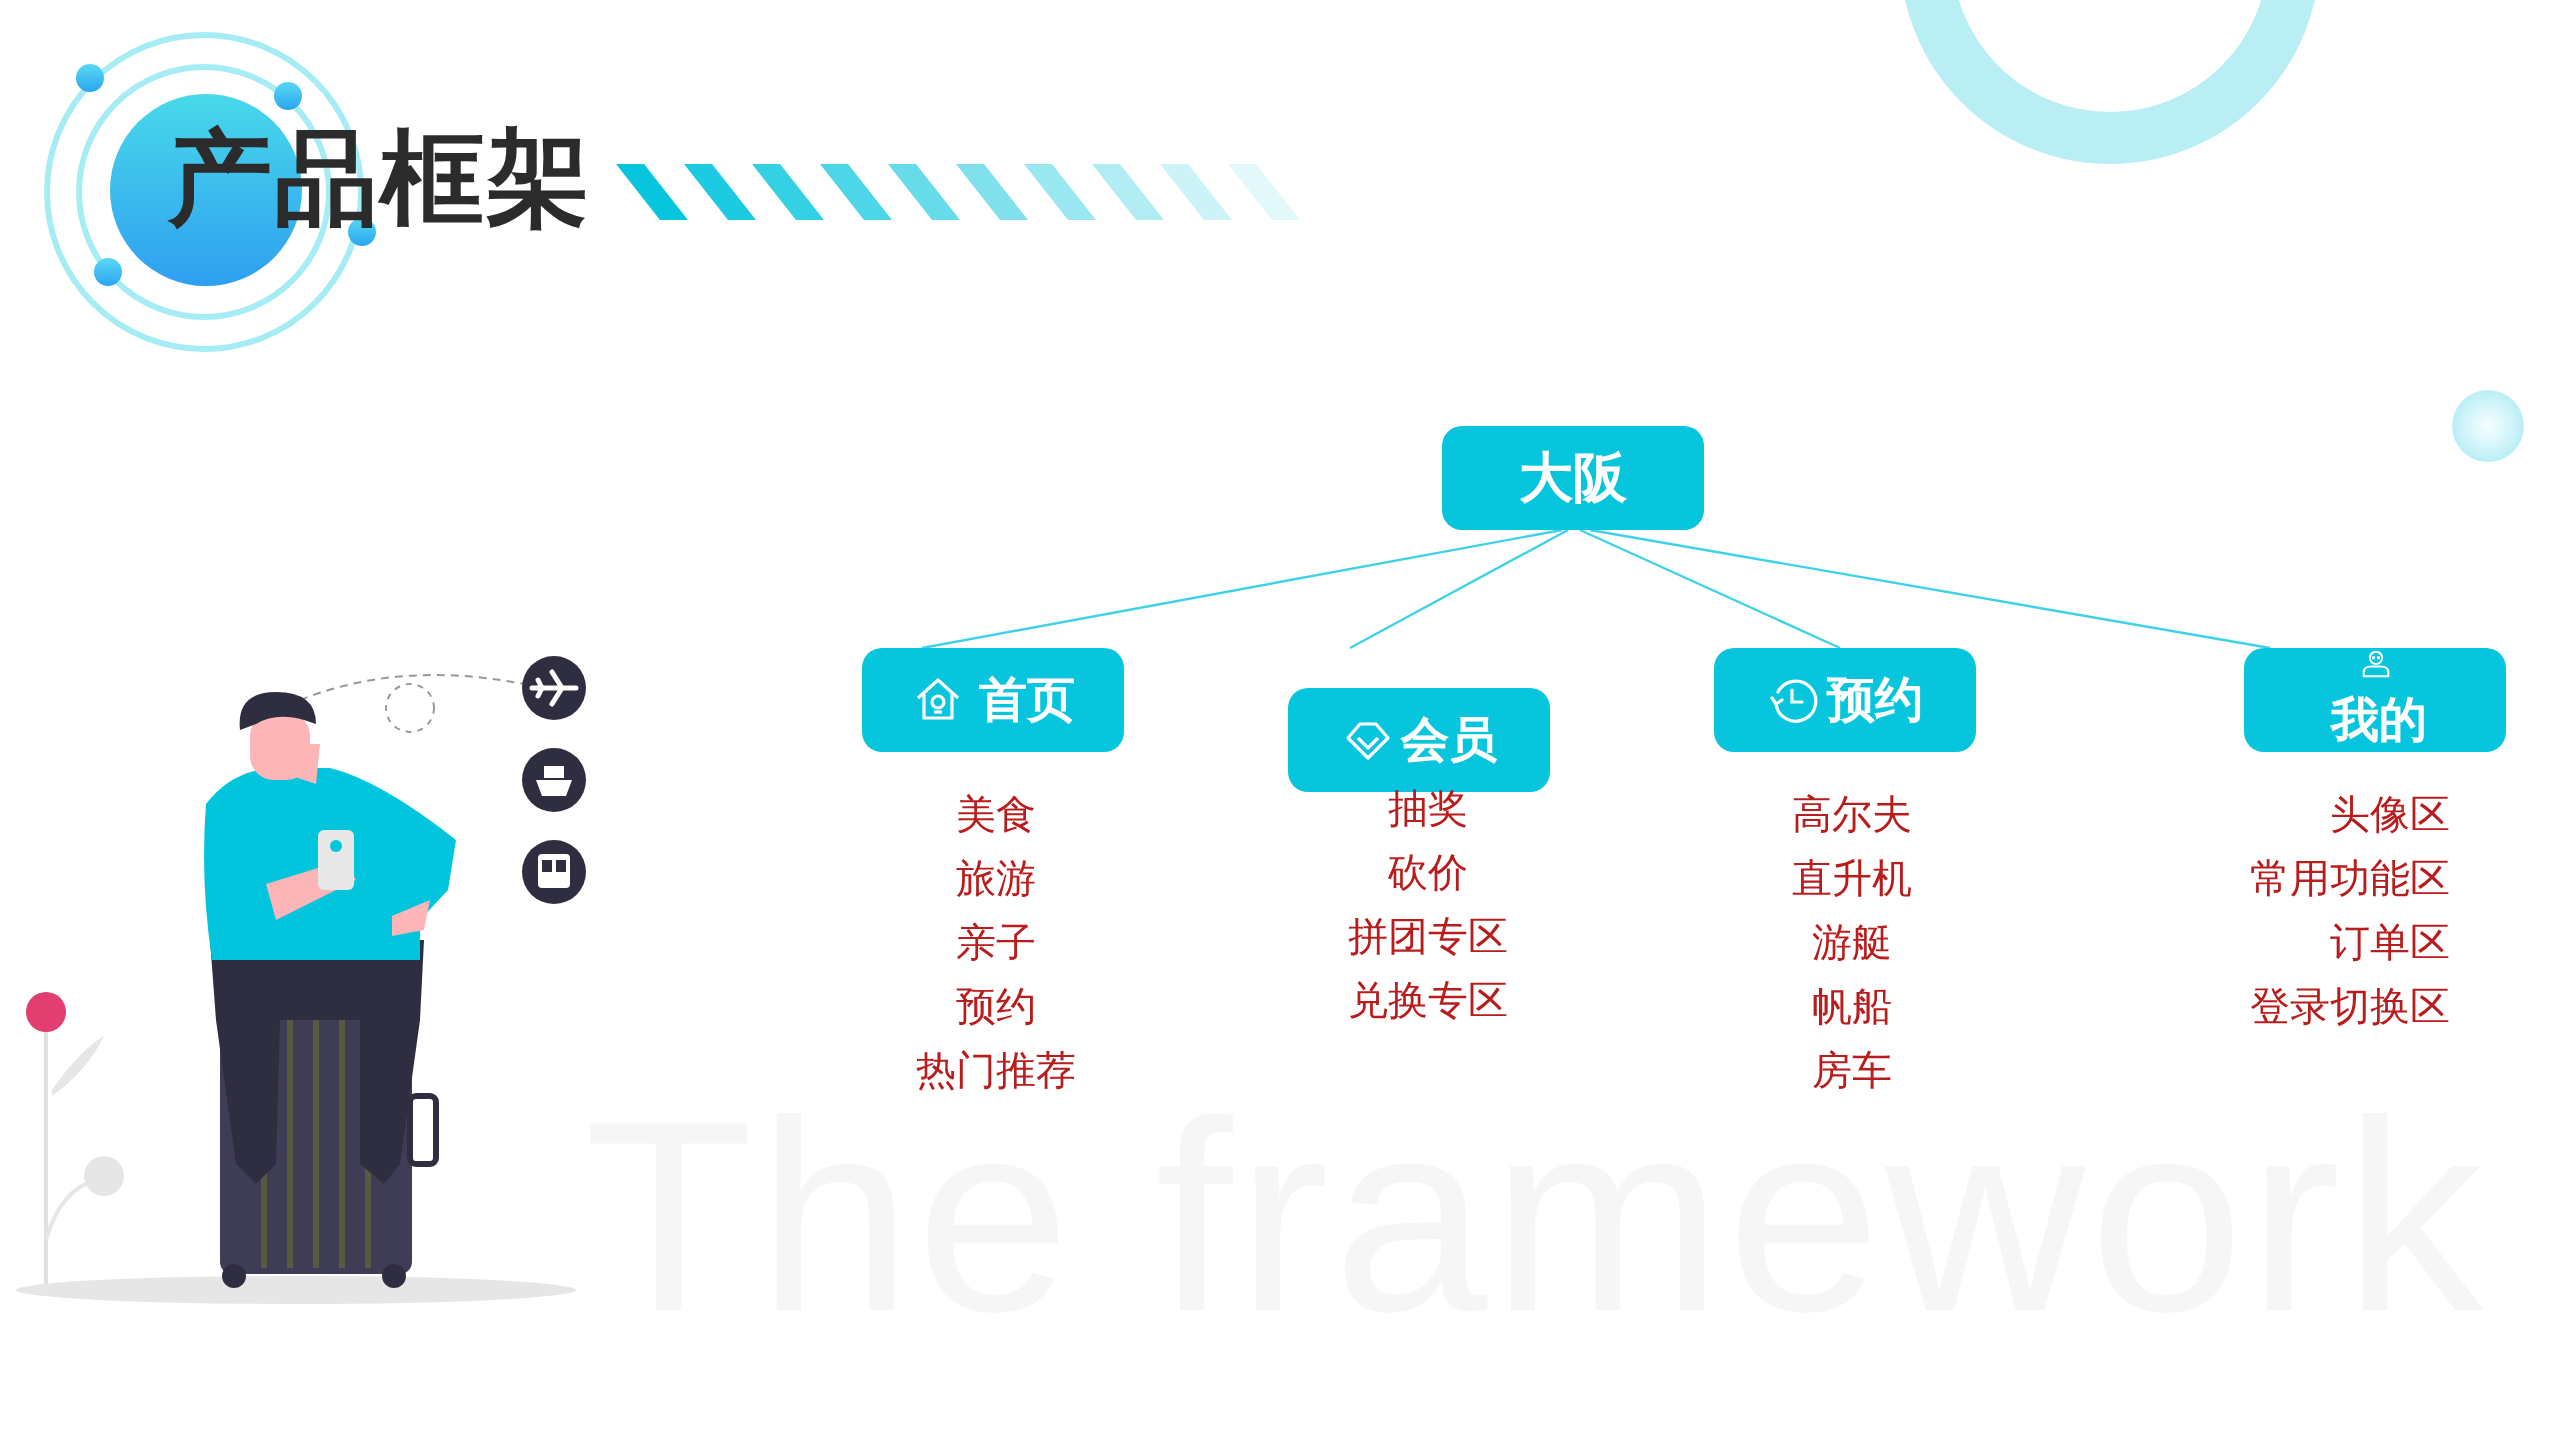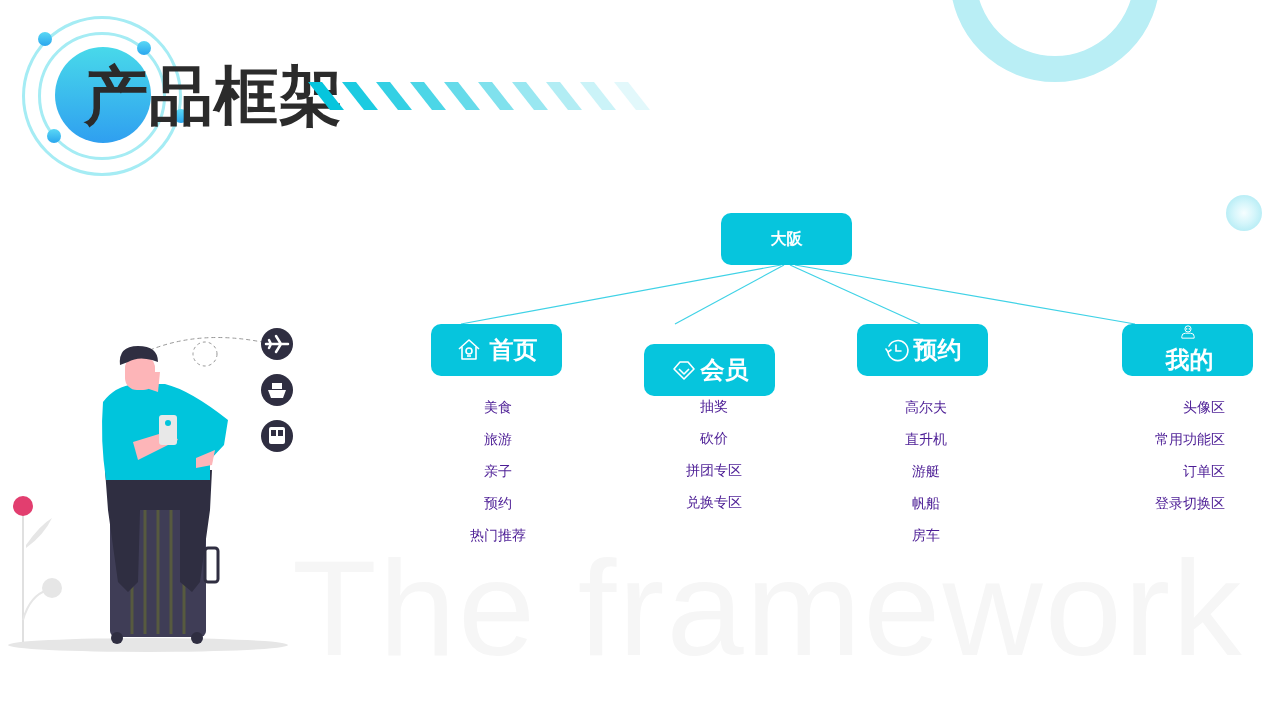--- a/index.html
+++ b/index.html
@@ -25,38 +25,38 @@
 
   
   .badge { position: absolute; left: 20px; top: 14px; width: 170px; height: 170px; }
   .badge .ring-outer { position: absolute; left: 2px; top: 2px; width: 160px; height: 160px; border-radius: 50%; border: 3px solid #a5ecf4; }
   .badge .ring-inner { position: absolute; left: 18px; top: 18px; width: 128px; height: 128px; border-radius: 50%; border: 3px solid #a5ecf4; }
   .badge .core { position: absolute; left: 35px; top: 33px; width: 96px; height: 96px; border-radius: 50%;
     background: linear-gradient(180deg, #48d9ea 0%, #2f9ff0 100%); }
   .badge .dot { position: absolute; width: 14px; height: 14px; border-radius: 50%; background: linear-gradient(180deg,#5ad8f5,#2aa6ee); }
 
   .page-title {
-    position: absolute; left: 84px; top: 64px; font-size: 64px; font-weight: bold; color: #2b2b2b;
+    position: absolute; left: 84px; top: 64px; font-size: 52px; font-weight: bold; color: #2b2b2b;
     letter-spacing: 1px; line-height: 1;
   }
   .stripes { position: absolute; left: 308px; top: 82px; width: 350px; height: 28px; }
 
   
   .tree-lines { position: absolute; left: 0; top: 0; width: 1280px; height: 720px; pointer-events: none; }
   .node {
     position: absolute; background: #06c5dd; color: #fff; border-radius: 10px;
     display: flex; align-items: center; justify-content: center; gap: 4px;
     font-size: 24px; font-weight: bold;
   }
-  .node.root { left: 721px; top: 213px; width: 131px; height: 52px; font-size: 16px; }
+  .node.root { left: 721px; top: 213px; width: 131px; height: 52px; font-size: 27px; }
   .node.child { top: 324px; width: 131px; height: 52px; }
   .node svg { width: 26px; height: 26px; }
 
   .items { position: absolute; top: 394px; width: 160px; text-align: center; list-style: none; }
-  .items li { height: 32px; line-height: 26px; font-size: 14px; color: #4c1d95; }
+  .items li { height: 32px; line-height: 26px; font-size: 20px; color: #b91c1c; }
 
   .illus { position: absolute; left: 0; top: 320px; width: 310px; height: 340px; }
 </style>
 </head>
 <body>
 
 <div class="deco-ring-top"></div>
 <div class="deco-bubble"></div>
 <div class="bg-text">The framework</div>
 

